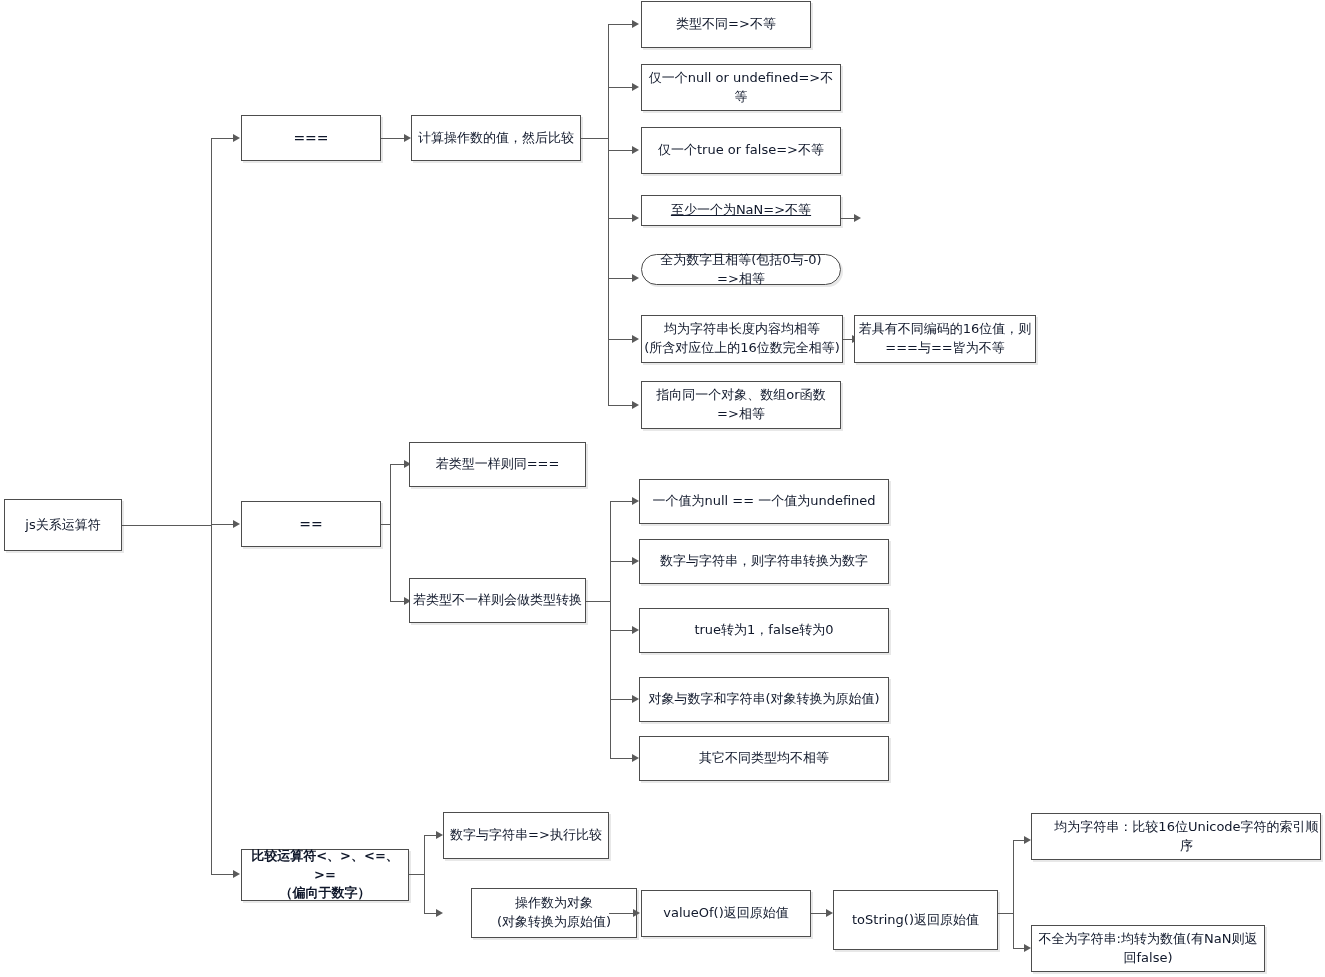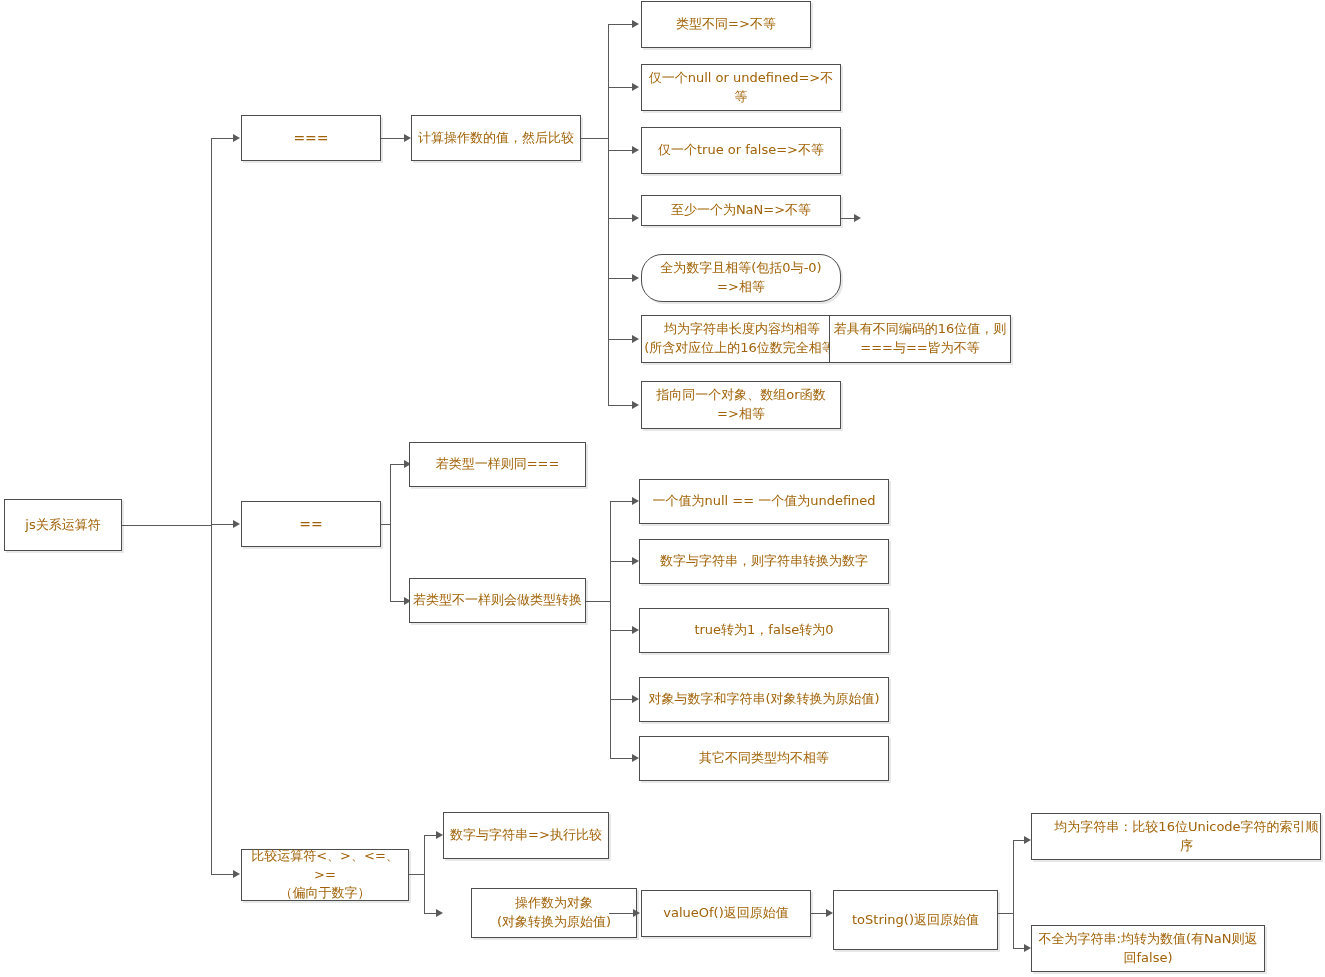--- a/index.html
+++ b/index.html
@@ -21,21 +21,21 @@
   .node {
     position: absolute;
     box-sizing: border-box;
     background: #ffffff;
     border: 1px solid #4d4d4d;
     box-shadow: 2px 2px 0 0 #e8e8e8;
     display: flex;
     align-items: center;
     justify-content: center;
     text-align: center;
-    color: #a16207;
+    color: #0f172a;
     font-size: 13px;
     line-height: 1.45;
     letter-spacing: 0px;
     padding: 2px 4px;
     white-space: pre-line;
   }
   .node.tight {
     padding: 2px 1px;
   }
   
@@ -107,42 +107,42 @@
   </div>
 
   <div class="hline" style="left:608px; top:150px; width:24px;"></div>
   <div class="arrow" style="left:632px; top:146px;"></div>
   <div class="node" style="left:641px; top:127px; width:200px; height:47px;">
     <span>仅一个true  or  false=&gt;不等</span>
   </div>
 
   <div class="hline" style="left:608px; top:218px; width:24px;"></div>
   <div class="arrow" style="left:632px; top:214px;"></div>
-  <div class="node" style="left:641px; top:195px; width:200px; height:31px;">
+  <div class="node" style="left:641px; top:195px; width:200px; height:31px;text-decoration:underline;">
     <span>至少一个为NaN=&gt;不等</span>
   </div>
   <div class="hline" style="left:841px; top:218px; width:13px;"></div>
   <div class="arrow" style="left:854px; top:214px;"></div>
 
   <div class="hline" style="left:608px; top:278px; width:24px;"></div>
   <div class="arrow" style="left:632px; top:274px;"></div>
-  <div class="node tight" style="left:641px; top:254px; width:200px; height:48px;border-radius:21px;">
+  <div class="node tight" style="left:641px; top:254px; width:200px; height:31px;border-radius:21px;">
     <span>全为数字且相等(包括0与-0)
 =&gt;相等</span>
   </div>
 
   <div class="hline" style="left:608px; top:339px; width:24px;"></div>
   <div class="arrow" style="left:632px; top:335px;"></div>
   <div class="node tight" style="left:641px; top:315px; width:202px; height:48px;">
     <span>均为字符串长度内容均相等
 (所含对应位上的16位数完全相等)</span>
   </div>
   <div class="hline" style="left:843px; top:339px; width:11px;"></div>
   <div class="arrow" style="left:852px; top:335px;"></div>
-  <div class="node tight" style="left:829px; top:315px; width:182px; height:48px;">
+  <div class="node tight" style="left:854px; top:315px; width:182px; height:48px;">
     <span>若具有不同编码的16位值，则
 ===与==皆为不等</span>
   </div>
 
   <div class="hline" style="left:608px; top:405px; width:24px;"></div>
   <div class="arrow" style="left:632px; top:401px;"></div>
   <div class="node tight" style="left:641px; top:381px; width:200px; height:48px;">
     <span>指向同一个对象、数组or函数
 =&gt;相等</span>
   </div>
@@ -192,21 +192,21 @@
   <div class="node tight" style="left:639px; top:677px; width:250px; height:45px;">
     <span>对象与数字和字符串(对象转换为原始值)</span>
   </div>
 
   <div class="hline" style="left:610px; top:758px; width:22px;"></div>
   <div class="arrow" style="left:632px; top:754px;"></div>
   <div class="node" style="left:639px; top:736px; width:250px; height:45px;">
     <span>其它不同类型均不相等</span>
   </div>
 
-  <div class="node tight" style="left:241px; top:849px; width:168px; height:52px;">
+  <div class="node tight" style="left:241px; top:849px; width:168px; height:52px;font-weight:bold;">
     <span>比较运算符&lt;、&gt;、&lt;=、&gt;=
 （偏向于数字）</span>
   </div>
 
   <div class="hline" style="left:409px; top:874px; width:15px;"></div>
   <div class="vline" style="left:424px; top:835px; height:78px;"></div>
 
   <div class="hline" style="left:424px; top:835px; width:12px;"></div>
   <div class="arrow" style="left:436px; top:831px;"></div>
   <div class="node" style="left:443px; top:812px; width:166px; height:47px;">

